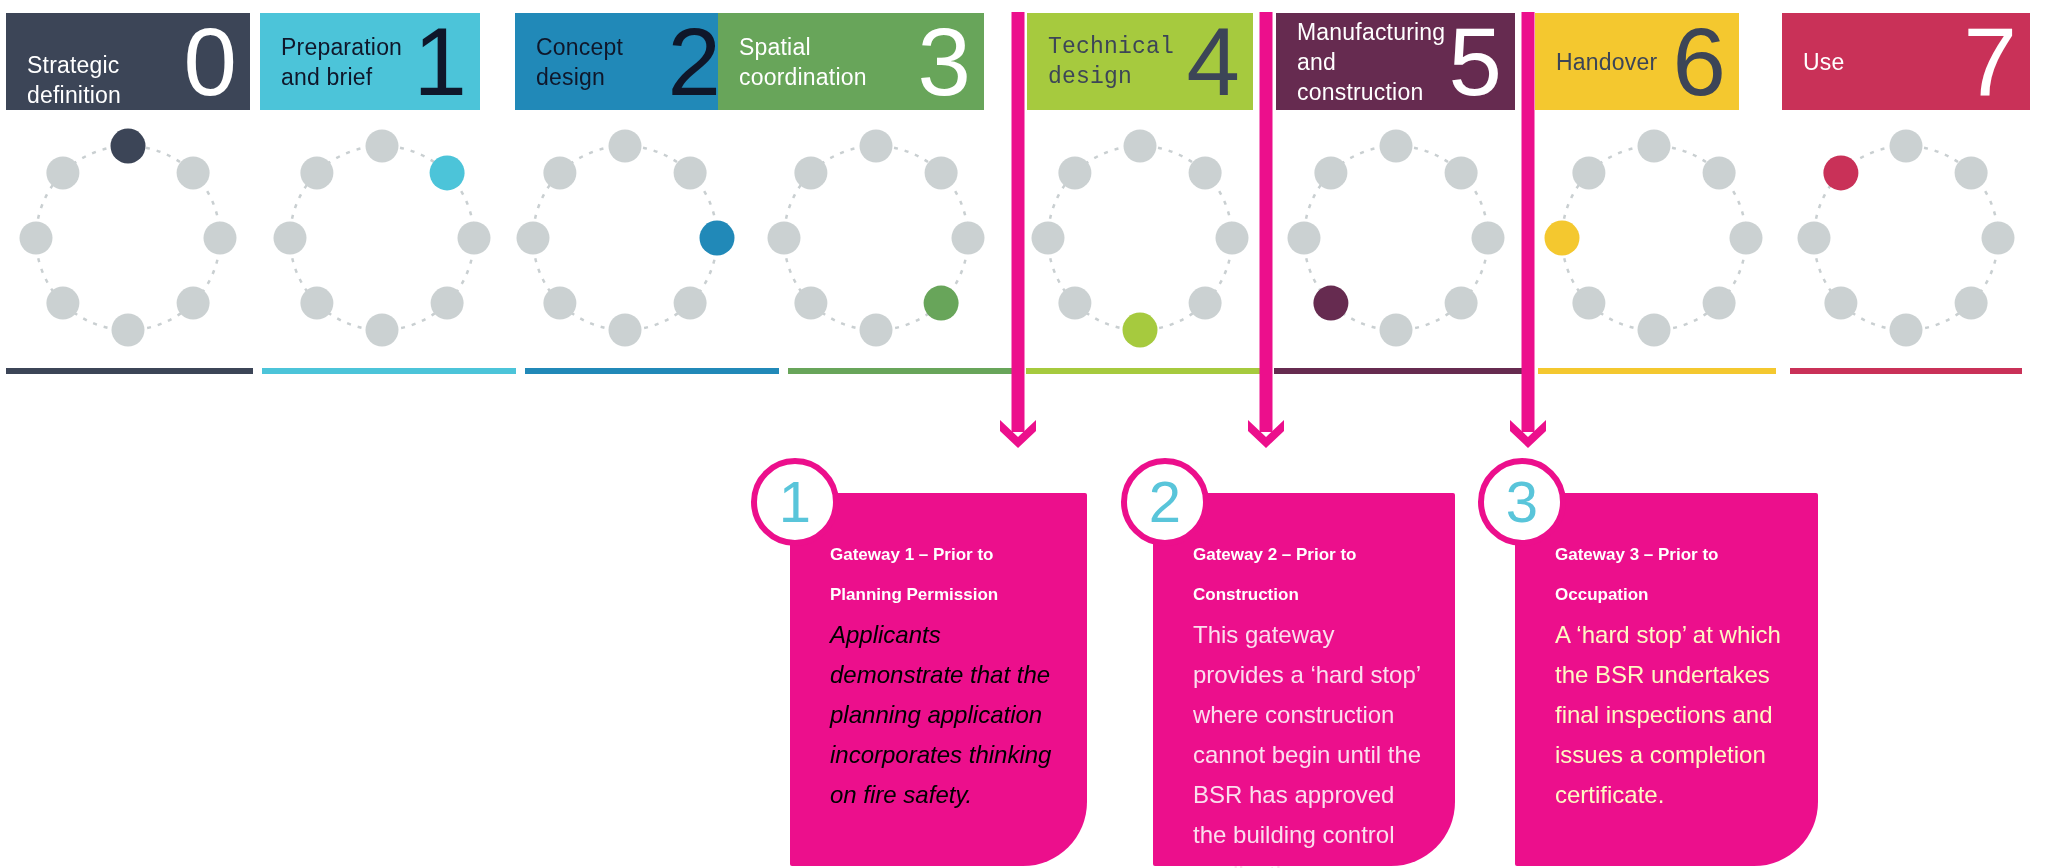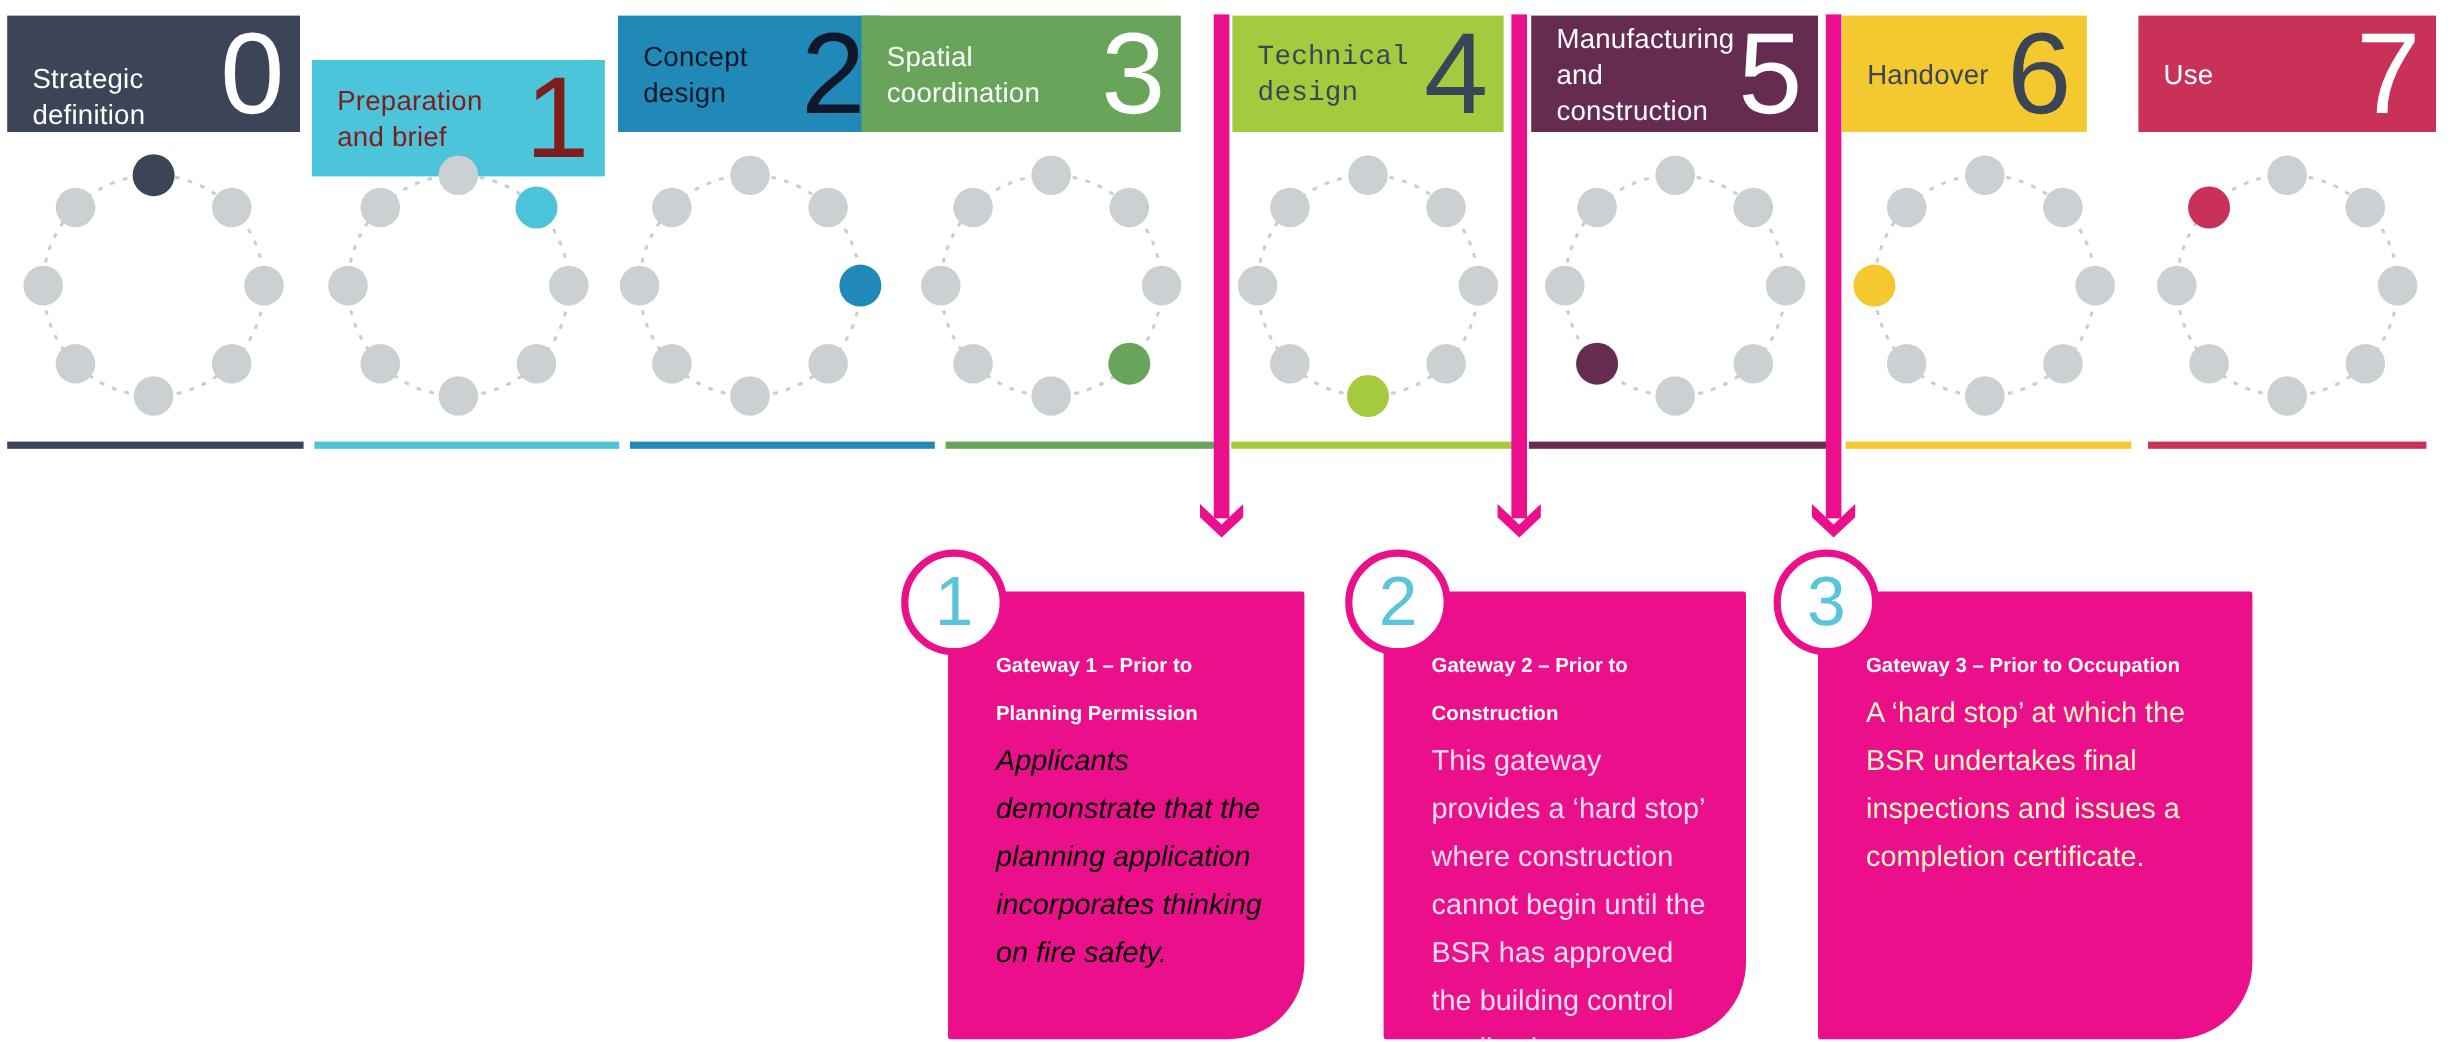--- a/index.html
+++ b/index.html
@@ -32,21 +32,21 @@
 </head>
 <body>
 
 <div class="canvas">
 
   <div id="stages-layer">
       <div class="stage-box" style="left: 6px; width: 244px; background: rgb(60, 69, 87); color: rgb(255, 255, 255); align-items: flex-end;">
         <div class="stage-label" style="width: 139px;">Strategic definition</div>
         <div class="stage-num">0</div>
       </div>
-      <div class="stage-box" style="left: 260px; width: 244px; background: rgb(76, 196, 217); color: #7f1d1d; margin-top: 37px;">
+      <div class="stage-box" style="left: 260px; width: 220px; background: rgb(76, 196, 217); color: #0f172a;">
         <div class="stage-label" style="width: 139px;">Preparation and brief</div>
         <div class="stage-num">1</div>
       </div>
       <div class="stage-box" style="left: 515px; width: 219px; background: rgb(33, 137, 184); color: #0f172a;">
         <div class="stage-label" style="width: 114px;">Concept design</div>
         <div class="stage-num">2</div>
       </div>
       <div class="stage-box" style="left: 718px; width: 266px; background: rgb(104, 165, 90); color: rgb(255, 255, 255);">
         <div class="stage-label" style="width: 161px;">Spatial coordination</div>
         <div class="stage-num">3</div>
@@ -185,21 +185,21 @@
     </svg>
 
   <div class="gw-card" id="card-0" style="left: 790px; width: 297px; background: rgb(236, 15, 140);">
     <div class="gw-title" style="color: rgb(255, 255, 255);">Gateway 1 – Prior to Planning Permission</div>
     <div class="gw-body" style="color: #000000; font-style: italic;">Applicants demonstrate that the planning application incorporates thinking on fire safety.</div>
   </div>
   <div class="gw-card" id="card-1" style="left: 1153px; width: 302px; background: rgb(236, 15, 140);">
     <div class="gw-title" style="color: rgb(255, 255, 255);">Gateway 2 – Prior to Construction</div>
     <div class="gw-body" style="color: rgb(251, 222, 238);">This gateway provides a ‘hard stop’ where construction cannot begin until the BSR has approved the building control application.</div>
   </div>
-  <div class="gw-card" id="card-2" style="left: 1515px; width: 362px; background: rgb(236, 15, 140);">
+  <div class="gw-card" id="card-2" style="left: 1515px; width: 303px; background: rgb(236, 15, 140);">
     <div class="gw-title" style="color: rgb(255, 255, 255);">Gateway 3 – Prior to Occupation</div>
     <div class="gw-body" style="color: #fef9c3;">A ‘hard stop’ at which the BSR undertakes final inspections and issues a completion certificate.</div>
   </div>
 
   <div class="gw-circle" id="circ-0" style="left: 751px; border-color: rgb(236, 15, 140); color: rgb(89, 197, 218);">
     <span>1</span>
   </div>
   <div class="gw-circle" id="circ-1" style="left: 1121px; border-color: rgb(236, 15, 140); color: rgb(89, 197, 218);">
     <span>2</span>
   </div>

